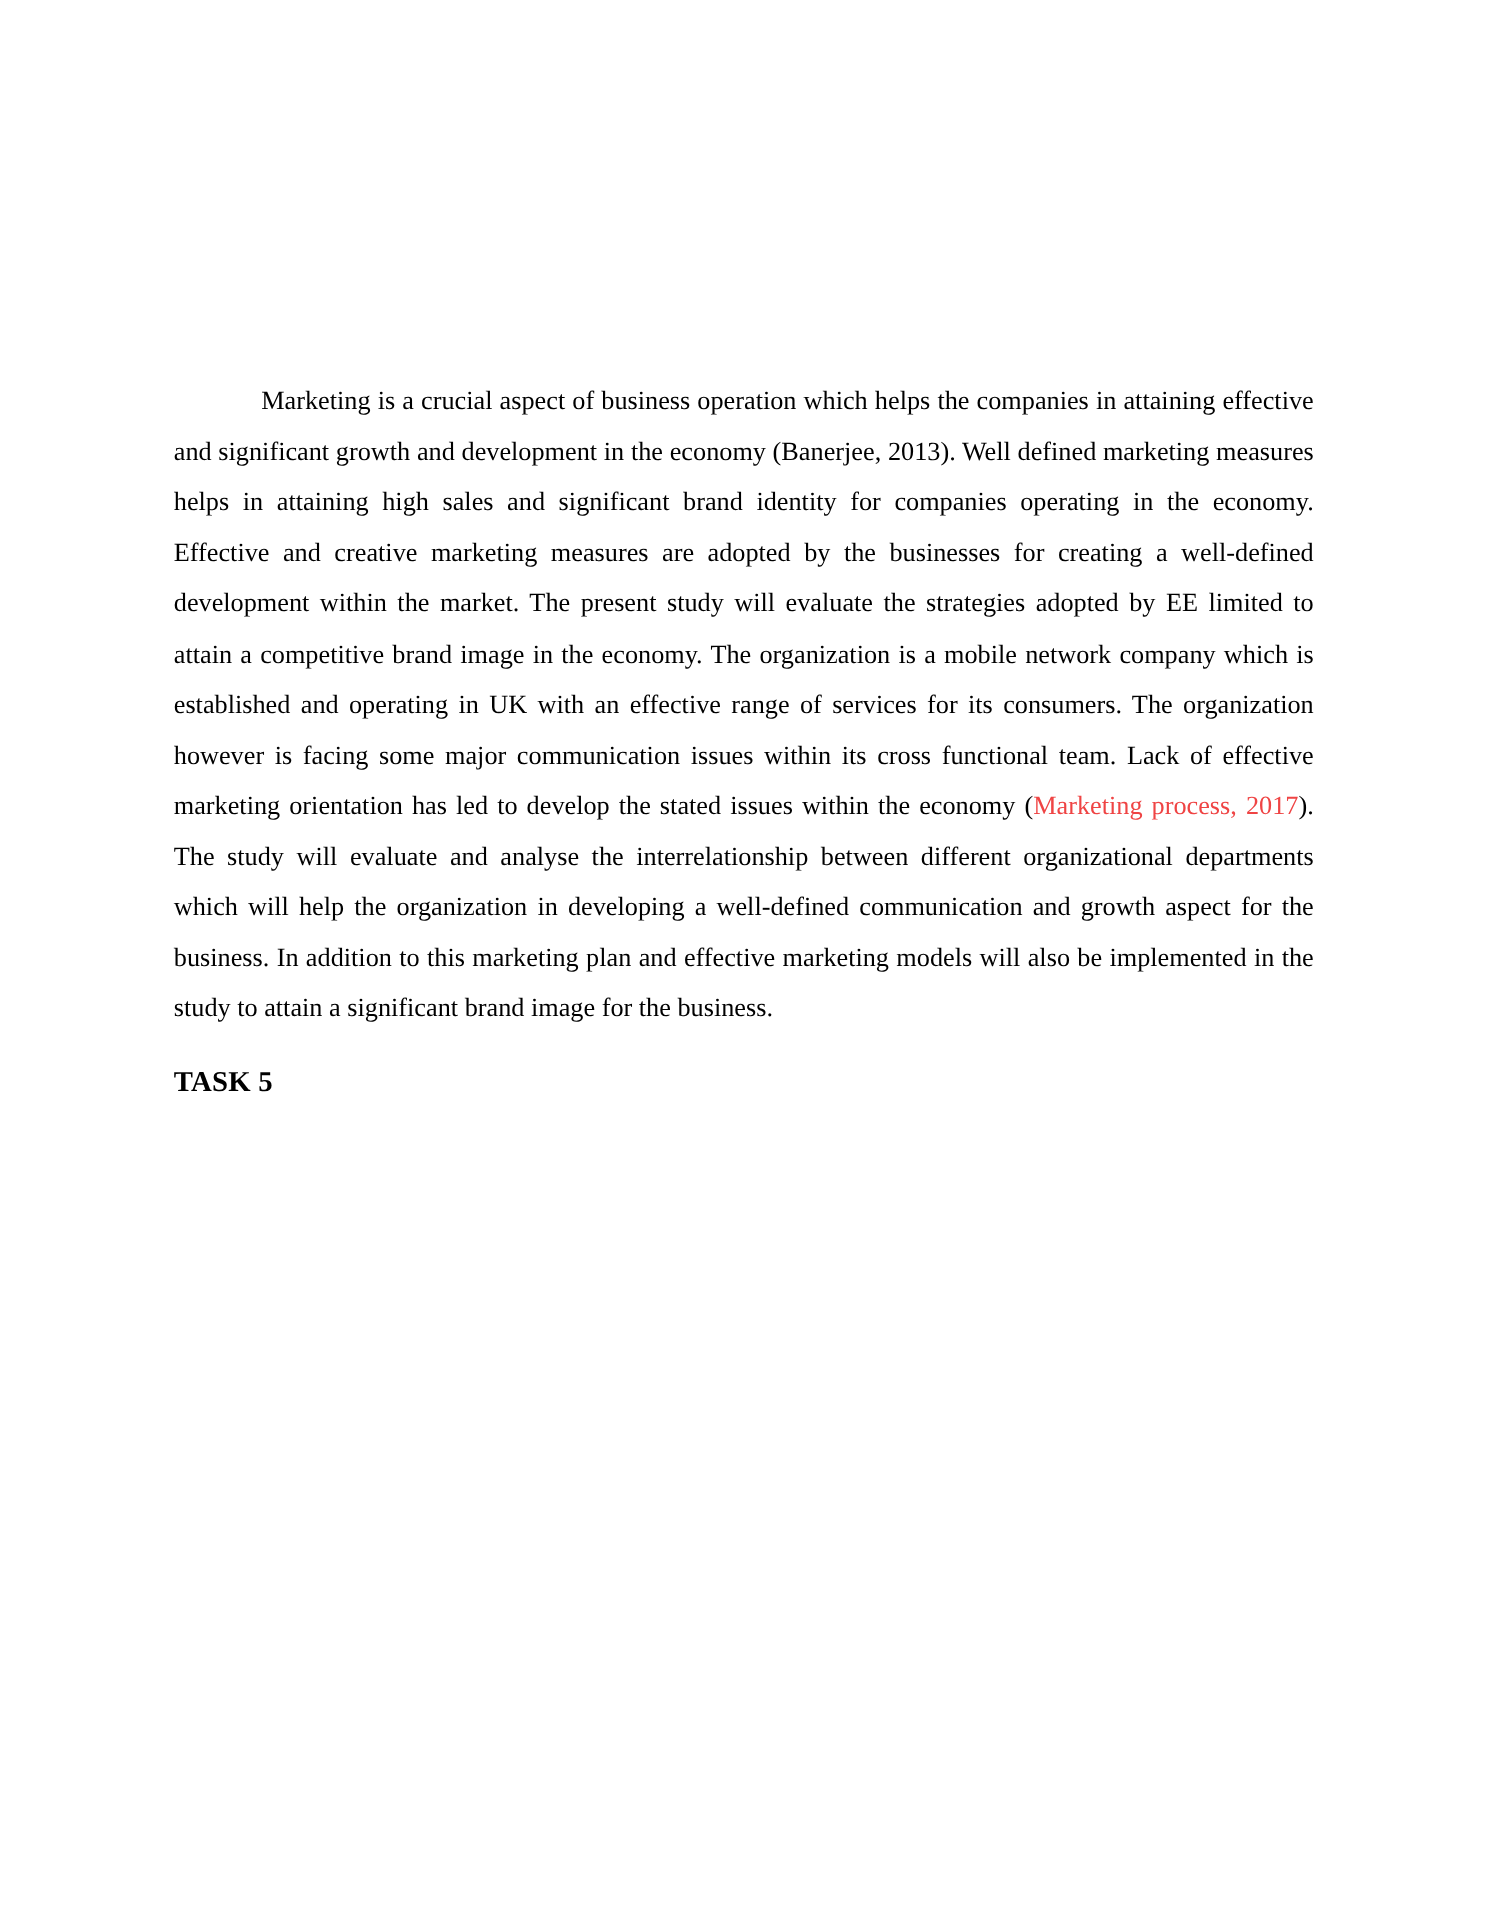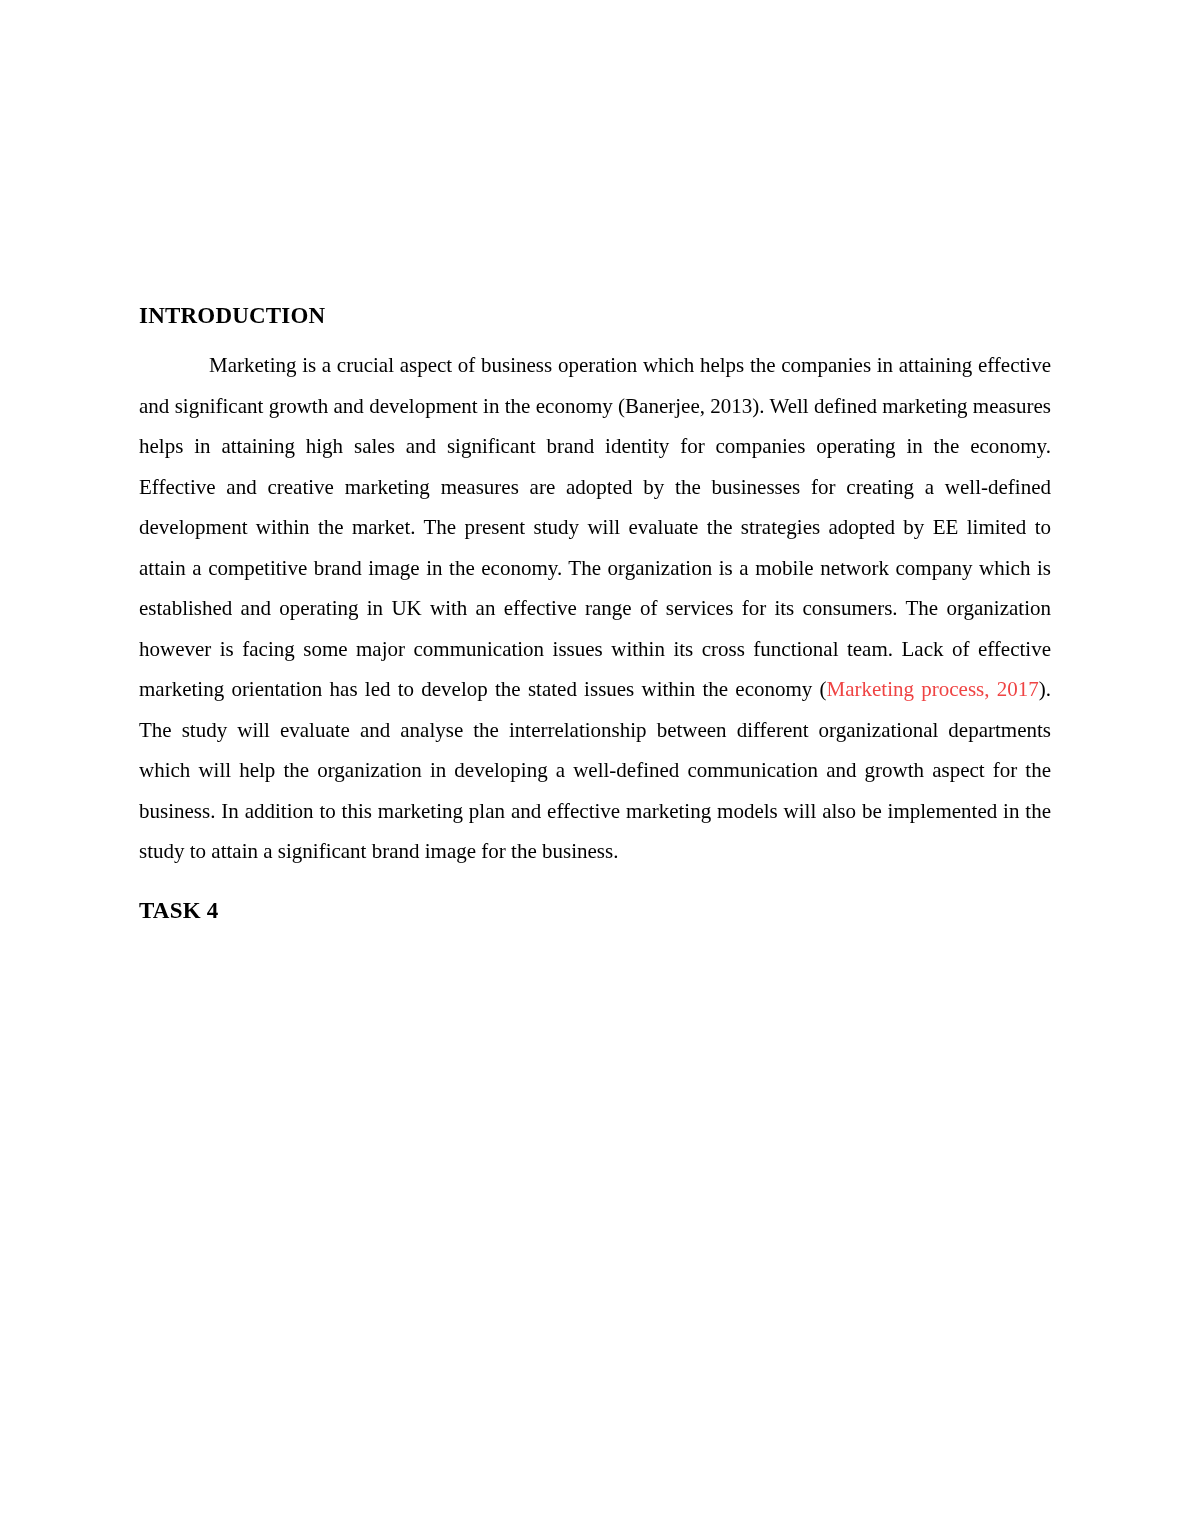--- a/index.html
+++ b/index.html
@@ -50,20 +50,19 @@
     margin: 26px 0 0 0;
     letter-spacing: 0.2px;
   }
 </style>
 </head>
 <body>
 
 <div class="page">
   <div class="content">
 
-    <h1 class="doc-heading">INTRODUCTION</h1>
 
     <p class="doc-paragraph"><span>Marketing is a crucial aspect of business operation which helps the companies in attaining effective and significant growth and development in the economy (Banerjee, 2013). Well defined marketing measures helps in attaining high sales and significant brand identity for companies operating in the economy. Effective and creative marketing measures are adopted by the businesses for creating a well-defined development within the market. The present study will evaluate the strategies adopted by EE limited to attain a competitive brand image in the economy. The organization is a mobile network company which is established and operating in UK with an effective range of services for its consumers. The organization however is facing some major communication issues within its cross functional team. Lack of effective marketing orientation has led to develop the stated issues within the economy (</span><span class="citation-grey">Marketing process, 2017</span><span>). The study will evaluate and analyse the interrelationship between different organizational departments which will help the organization in developing a well-defined communication and growth aspect for the business. In addition to this marketing plan and effective marketing models will also be implemented in the study to attain a significant brand image for the business.</span></p>
 
-    <h2 class="heading-task">TASK 4</h2>
+    <h2 class="heading-task">TASK 5</h2>
 
   </div>
 </div>
 
 </body></html>

